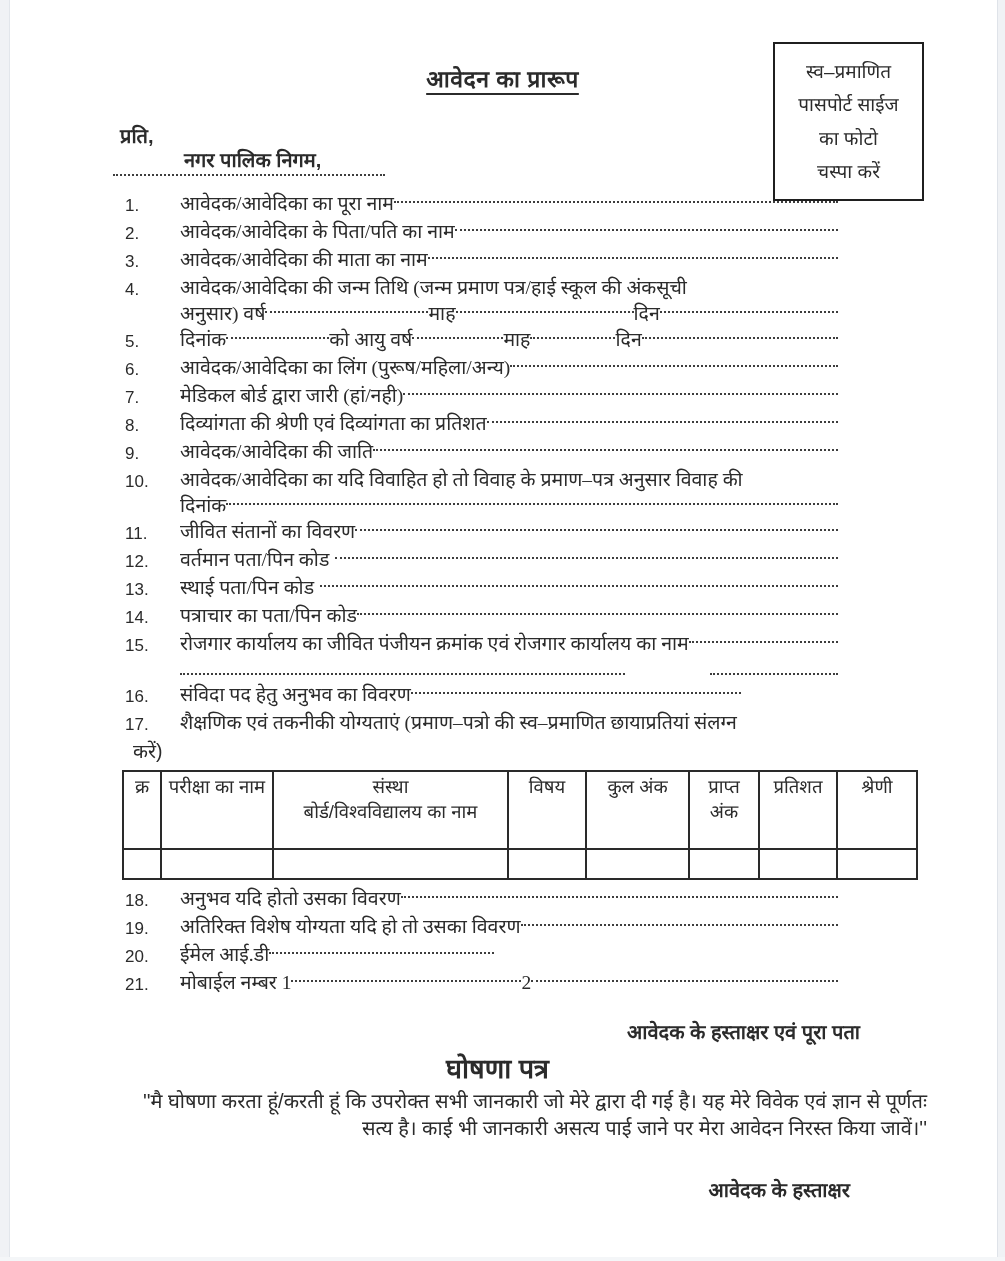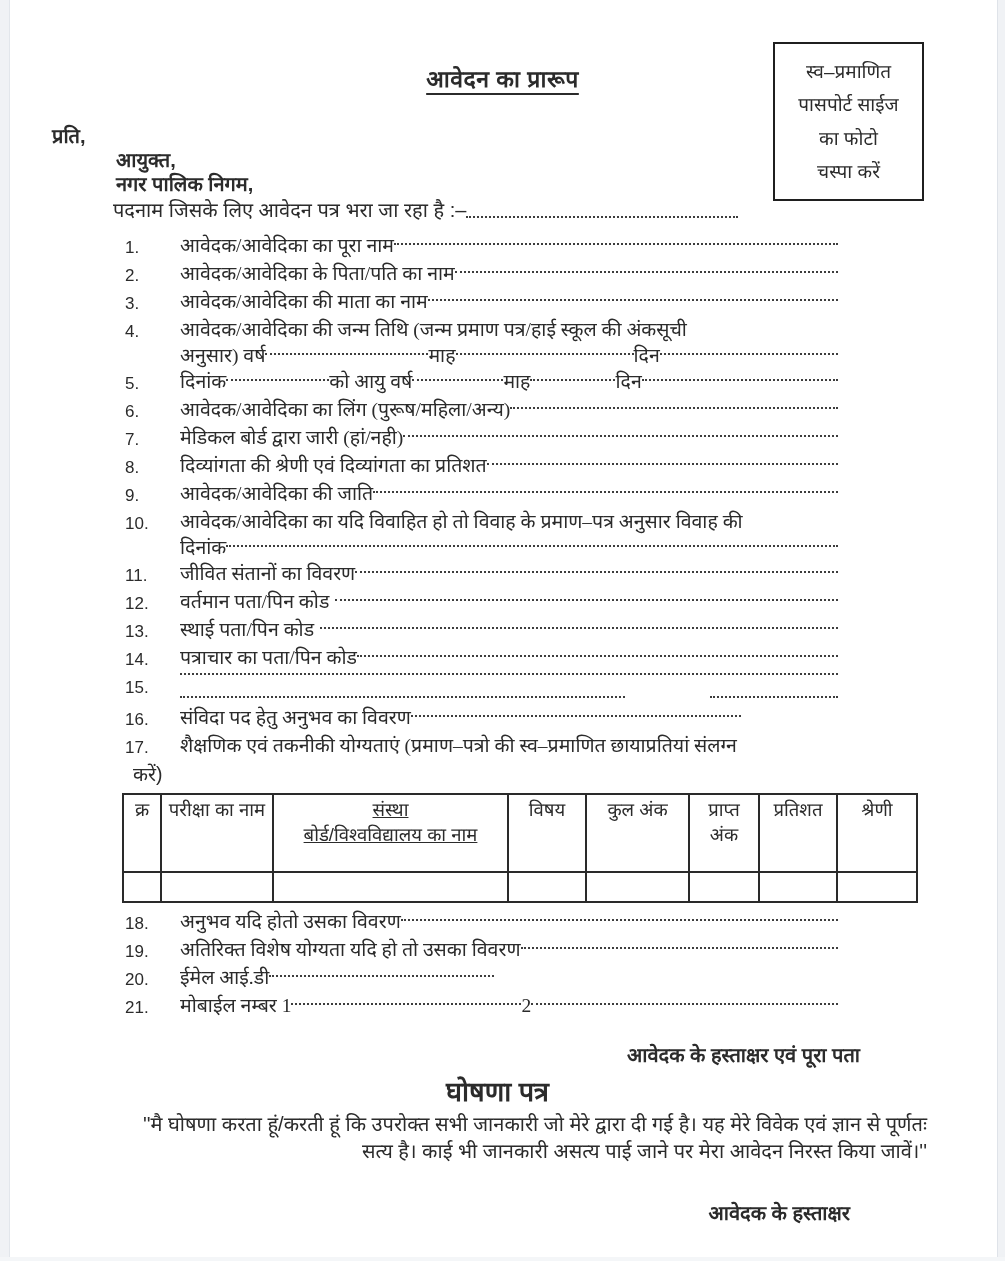--- a/index.html
+++ b/index.html
@@ -40,21 +40,21 @@
     position:absolute; left:773px; top:42px;
     width:151px; height:159px;
     border:2px solid #1f1f1f;
     background:#fff;
     display:flex; flex-direction:column; justify-content:center; align-items:center;
     text-align:center;
     font-size:19px; line-height:1.75;
     z-index:2;
   }
 
-  .salutation { margin-top:30px; margin-left:52px; font-size:20px; font-weight:bold; line-height:24px; }
+  .salutation { margin-top:30px; margin-left:120px; font-size:20px; font-weight:bold; line-height:24px; }
   .salutation .indent { margin-left:64px; }
 
   .designation-row {
     display:flex; align-items:flex-end;
     margin:2px 167px 0 113px;
     font-size:20px; line-height:25px;
   }
 
   .form-list { margin-top:10px; }
   .form-item {
@@ -81,21 +81,21 @@
     table-layout:fixed;
   }
   .qual-table td, .qual-table th {
     border:2px solid #2a2a2a;
     font-size:18.5px; font-weight:normal;
     text-align:center; vertical-align:top;
     padding:2px 2px; line-height:25px;
   }
   .qual-table .hdr-row th { height:78px; }
   .qual-table .empty-row td { height:30px; }
-  .c1{width:38px;} .c2{width:112px;} .c3{width:235px;text-decoration:underline;} .c4{width:78px;}
+  .c1{width:38px;} .c2{width:112px;} .c3{width:235px;} .c4{width:78px;}
   .c5{width:103px;} .c6{width:70px;} .c7{width:78px;} .c8{width:80px;}
 
   .sig-top { margin:20px 145px 0 0; text-align:right; font-size:20px; font-weight:bold; }
   .decl-title { margin-top:4px; text-align:center; font-size:27px; font-weight:bold; margin-right:10px; }
   .decl-text { margin:2px 78px 0 114px; font-size:20px; line-height:27px; text-align:right; }
   .sig-bottom { margin:34px 155px 0 0; text-align:right; font-size:20px; font-weight:bold; }
 
   .w272{width:272px;} .w163{width:163px;} .w178{width:178px;}
   .w103{width:103px;} .w91{width:91px;} .w85{width:85px;}
   .w445{width:445px;} .gap85{width:85px;} .w330{width:330px;}
@@ -114,26 +114,24 @@
     <span>स्व–प्रमाणित</span>
     <span>पासपोर्ट साईज</span>
     <span>का फोटो</span>
     <span>चस्पा करें</span>
   </div>
 
   <div class="doc-title">आवेदन का प्रारूप</div>
 
   <div class="salutation">
     <div>प्रति,</div>
-    <div class="indent">आयुक्त,</div>
     <div class="indent">नगर पालिक निगम,</div>
   </div>
 
   <div class="designation-row">
-    <span>पदनाम जिसके लिए आवेदन पत्र भरा जा रहा है :–</span>
     <span class="dots w272"></span>
   </div>
 
   <div class="form-list">
 
     <div class="form-item">
       <span class="item-num">1.</span>
       <div class="item-body">
           <div class="iline">
         <span>आवेदक/आवेदिका का पूरा नाम</span>
@@ -285,20 +283,21 @@
         <span>पत्राचार का पता/पिन कोड</span>
         <span class="dots fill"></span>
       </div>
         </div>
     </div>
 
     <div class="form-item">
       <span class="item-num">15.</span>
       <div class="item-body">
         <div class="iline">
+          <span>रोजगार कार्यालय का जीवित पंजीयन क्रमांक एवं रोजगार कार्यालय का नाम</span>
           <span class="dots fill"></span>
         </div>
         <div class="iline" style="margin-top:16px;">
           <span class="dots w445"></span>
           <span class="gap85"></span>
           <span class="dots fill"></span>
         </div>
       </div>
     </div>
 

